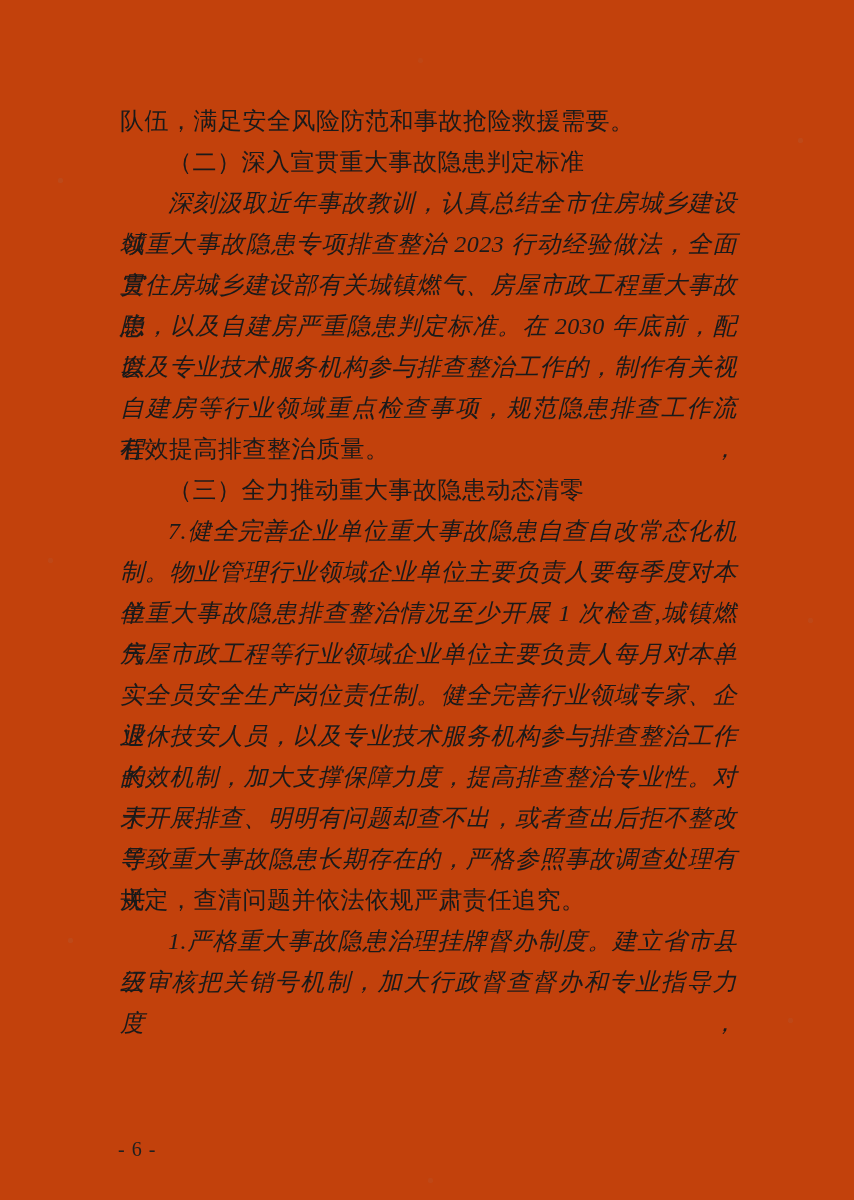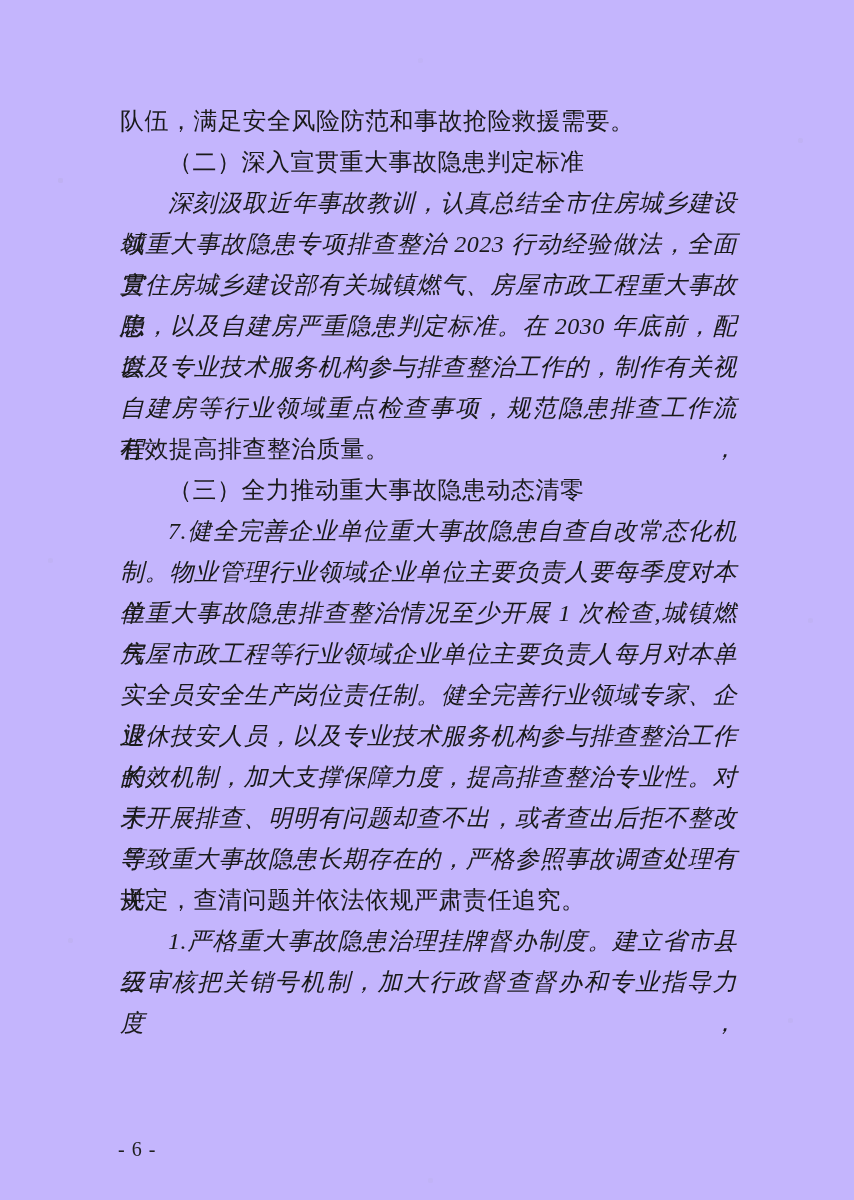--- a/index.html
+++ b/index.html
@@ -5,21 +5,21 @@
   html, body {
     margin: 0;
     padding: 0;
     background: #e8e8e8;
   }
   .page {
     position: relative;
     width: 854px;
     height: 1200px;
     margin: 0 auto;
-    background: #c4b5fd;
+    background: #c2410c;
     overflow: hidden;
     font-family: "Liberation Serif", "DejaVu Serif", serif;
     color: #1a1a1a;
   }
   
   .noise {
     position: absolute;
     left: 0; top: 0; width: 1px; height: 1px;
     border-radius: 50%;
     box-shadow:

